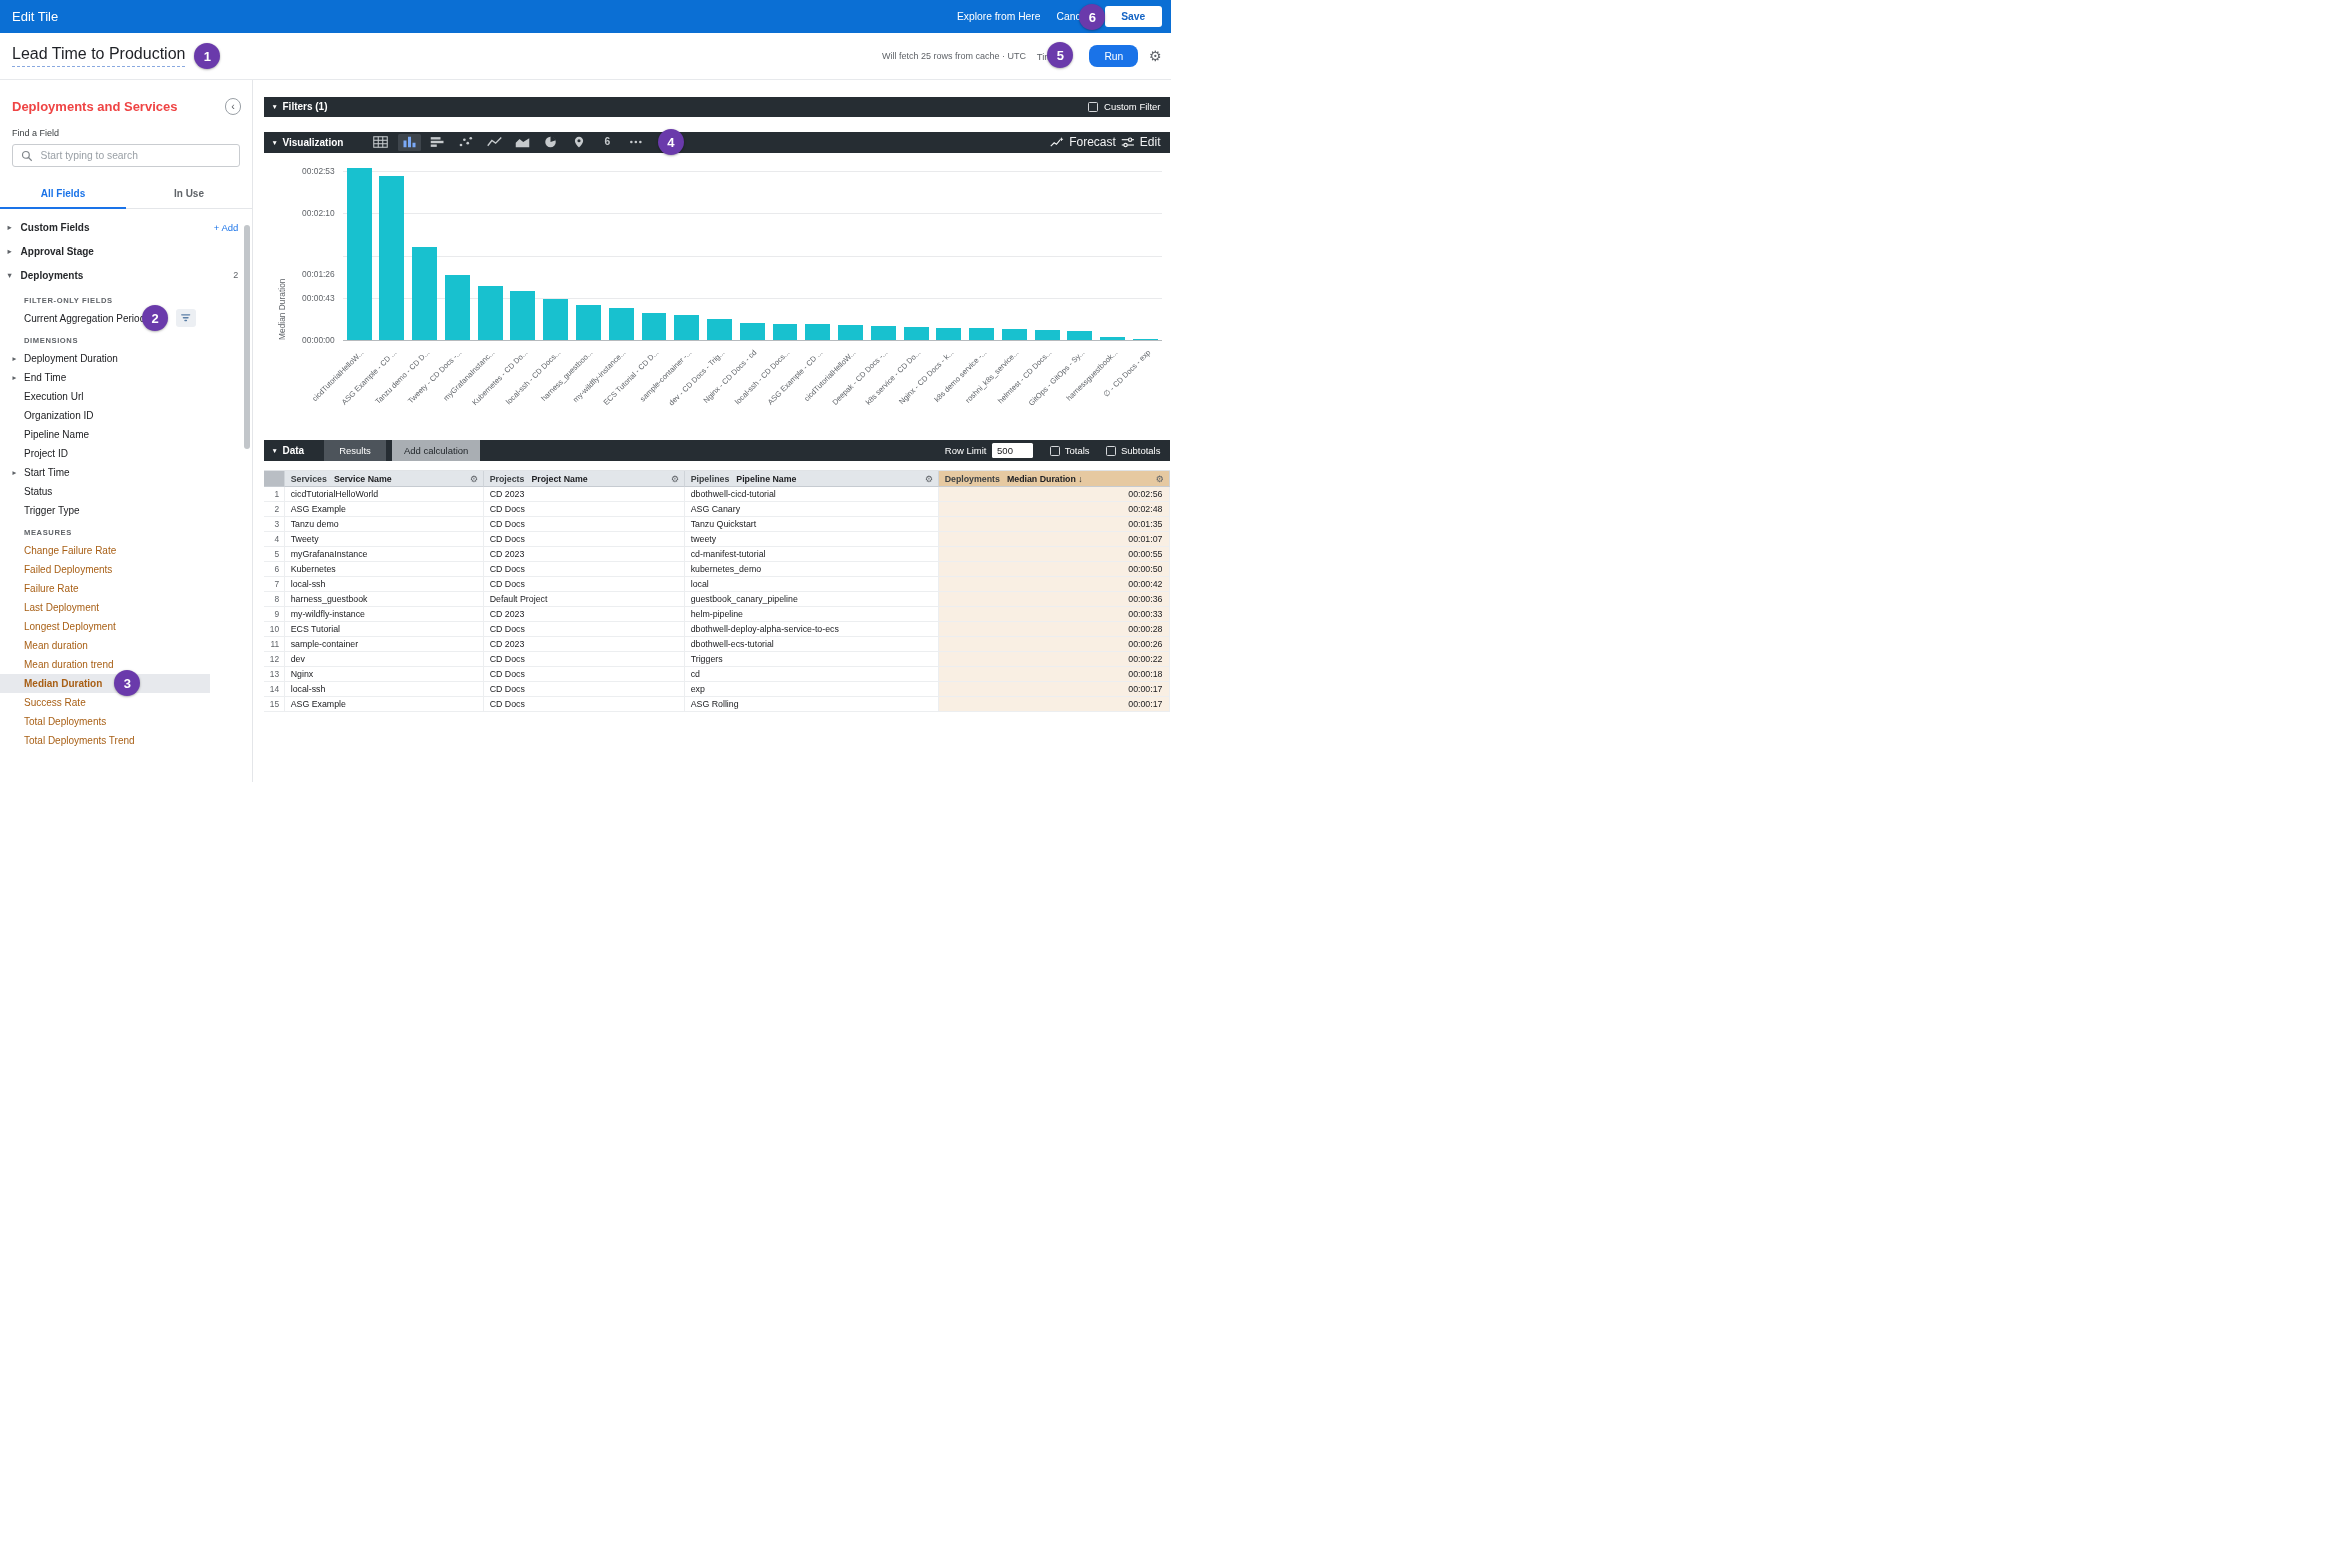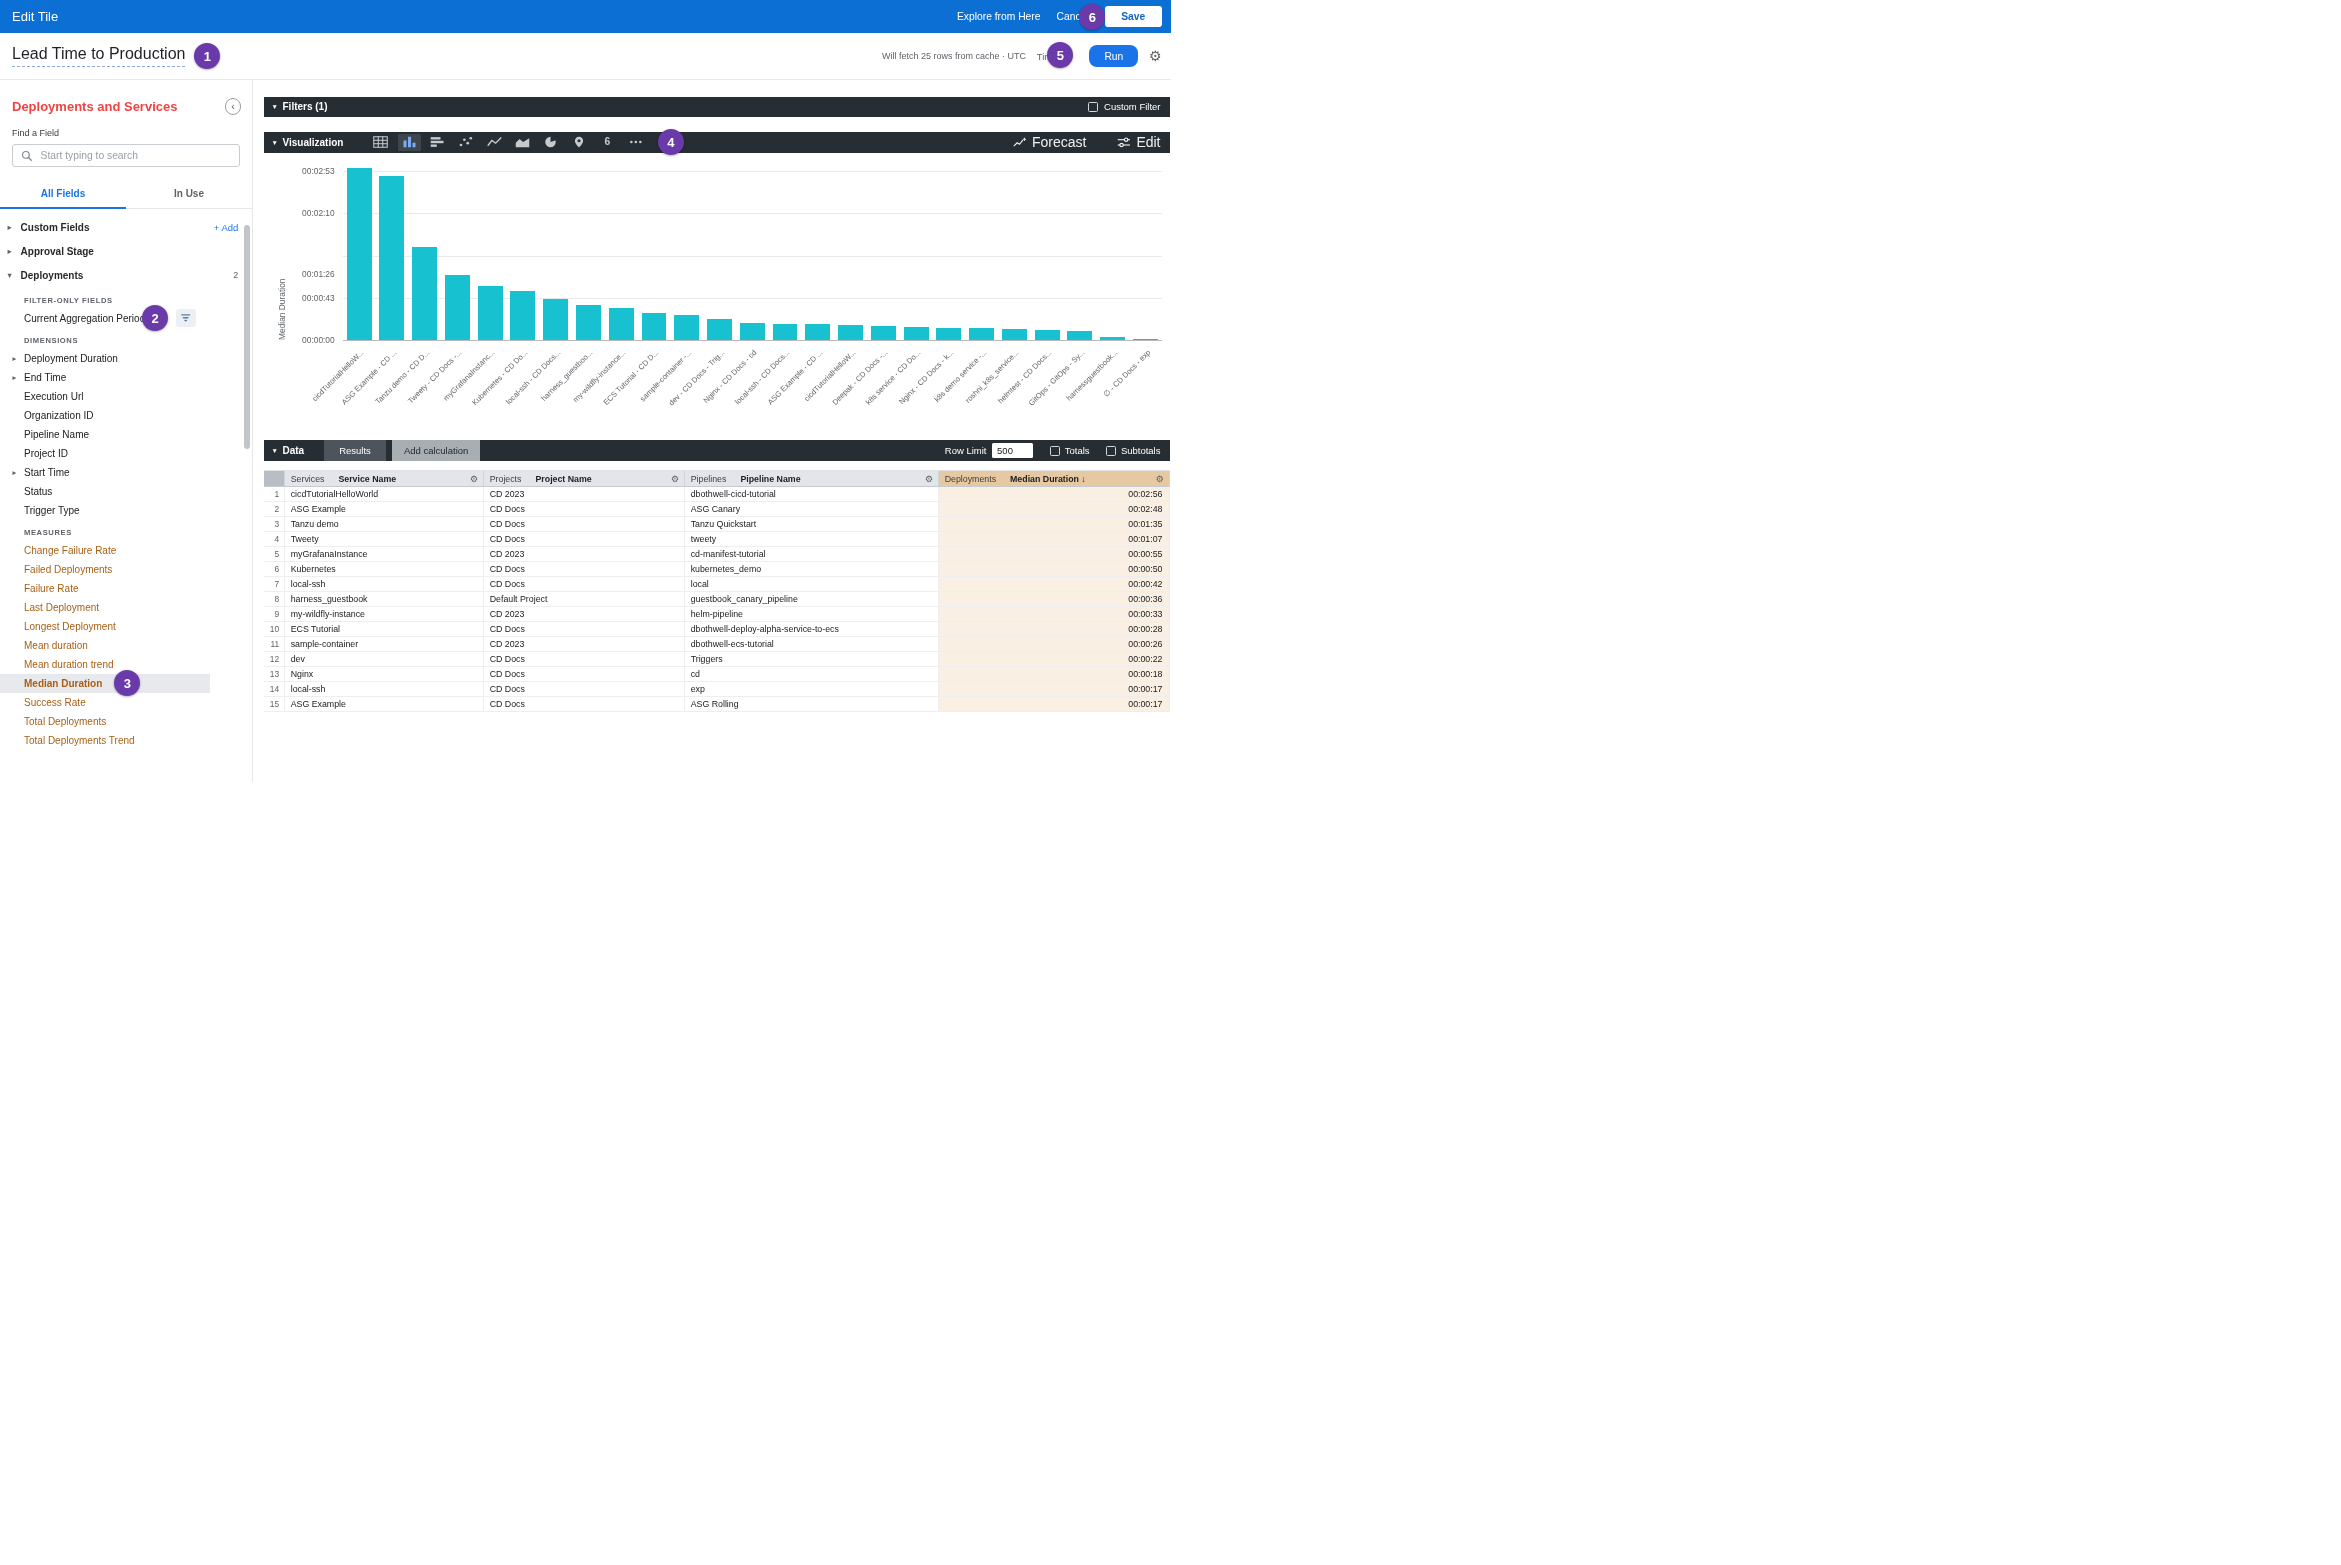--- a/index.html
+++ b/index.html
@@ -80,21 +80,21 @@
   .sel-box { width:128px; margin-right:7.6px; }
   .val-box { width:90px; }
   .x-icon { margin-left:23px; color:#5f6368; font-size:13.7px; cursor:pointer; }
   
   .viz-sec { margin-top:15px; }
   .viz-icons { display:flex; align-items:center; gap:5.3px; margin-left:26px; }
   .viz-icon { width:23px; height:17.5px; display:flex; align-items:center; justify-content:center; color:#c6cacd; border-radius:1.5px; cursor:pointer; }
   .viz-icon.active { background:#3e454c; color:#7baaf7; }
   .icon-six { font-size:10.3px; font-weight:700; line-height:1; }
   .dark-bar > .nbadge { margin-left:10.7px; }
-  .viz-right { margin-left:auto; display:flex; align-items:flex-start; gap:31px; font-size:14px; color:#f0f1f2; }
+  .viz-right { margin-left:auto; display:flex; align-items:flex-start; gap:5px; font-size:12px; color:#f0f1f2; }
   .viz-right .item { display:flex; align-items:center; gap:5.3px; cursor:pointer; }
   
   .chart { position:relative; height:280px; }
   .ylabel { position:absolute; left:13.7px; top:10.7px; height:177px; display:flex; align-items:center; writing-mode:vertical-rl; transform:rotate(180deg); font-size:8.4px; color:#5f6368; }
   .yticks { position:absolute; left:27px; width:44px; top:10.7px; height:177px; }
   .y-tick { position:absolute; right:0; font-size:8.4px; color:#5f6368; white-space:nowrap; }
   .plot { position:absolute; left:79px; right:7.6px; top:10.7px; height:177px; }
   .gridline { position:absolute; left:0; right:0; height:0.8px; background:#e9eaec; }
   .gridline.zero { background:#b6babd; }
   .bars { position:absolute; left:0; right:0; top:0; bottom:0; display:flex; align-items:flex-end; z-index:2; }
@@ -107,21 +107,21 @@
   .data-tabs { display:flex; align-items:stretch; height:20.5px; margin-left:20px; }
   .results-tab { background:#4d545b; color:#fff; padding:0 15px; display:flex; align-items:center; font-size:9.5px; cursor:pointer; }
   .addcalc-btn { background:#a9aeb3; color:#1f2428; padding:0 12px; display:flex; align-items:center; font-size:9.5px; margin-left:6px; cursor:pointer; }
   .rowlimit { display:flex; align-items:center; gap:6px; }
   .rowlimit input { width:41px; height:15px; border:none; border-radius:1.5px; font-size:9.5px; padding:0 4.6px; font-family:inherit; color:#202124; }
   .bar-right .grp { display:flex; align-items:center; gap:4.6px; margin-left:10.7px; }
   
   .tbl { margin-top:9px; display:grid; grid-template-columns:21px 199px 201px 254px 1fr; font-size:8.8px; border-top:0.8px solid #e0e3e6; }
   .th { background:#e2e6ea; height:16.7px; display:flex; align-items:center; padding:0 4.6px 0 6px; border-right:0.8px solid #cfd4d9; border-bottom:0.8px solid #c6cbd1; color:#202124; overflow:hidden; white-space:nowrap; }
   .th.corner { background:#b9bec4; padding:0; }
-  .th .grp-n { color:#3c4043; font-weight:400; margin-right:14px; }
+  .th .grp-n { color:#3c4043; font-weight:700; margin-right:7px; }
   .th b { font-weight:700; }
   .th.sorted { background:#e6c9a1; }
   .th .arrow { margin-left:2.3px; }
   .th .th-gear { margin-left:auto; font-size:9px; color:#5f6368; cursor:pointer; }
   .td { height:15px; display:flex; align-items:center; padding:0 6px; border-bottom:0.8px solid #eceef0; border-right:0.8px solid #eceef0; color:#202124; overflow:hidden; white-space:nowrap; cursor:pointer; }
   .td.num { justify-content:flex-end; color:#5f6368; padding-right:4.6px; font-size:8.4px; cursor:default; }
   .td.dur { background:#f9efe3; justify-content:flex-end; }
   svg { display:block; }
 </style>
 </head>

